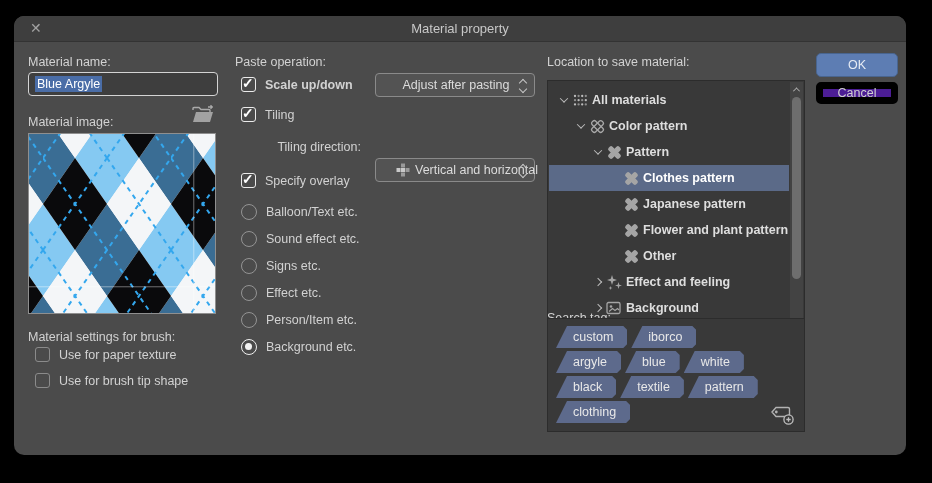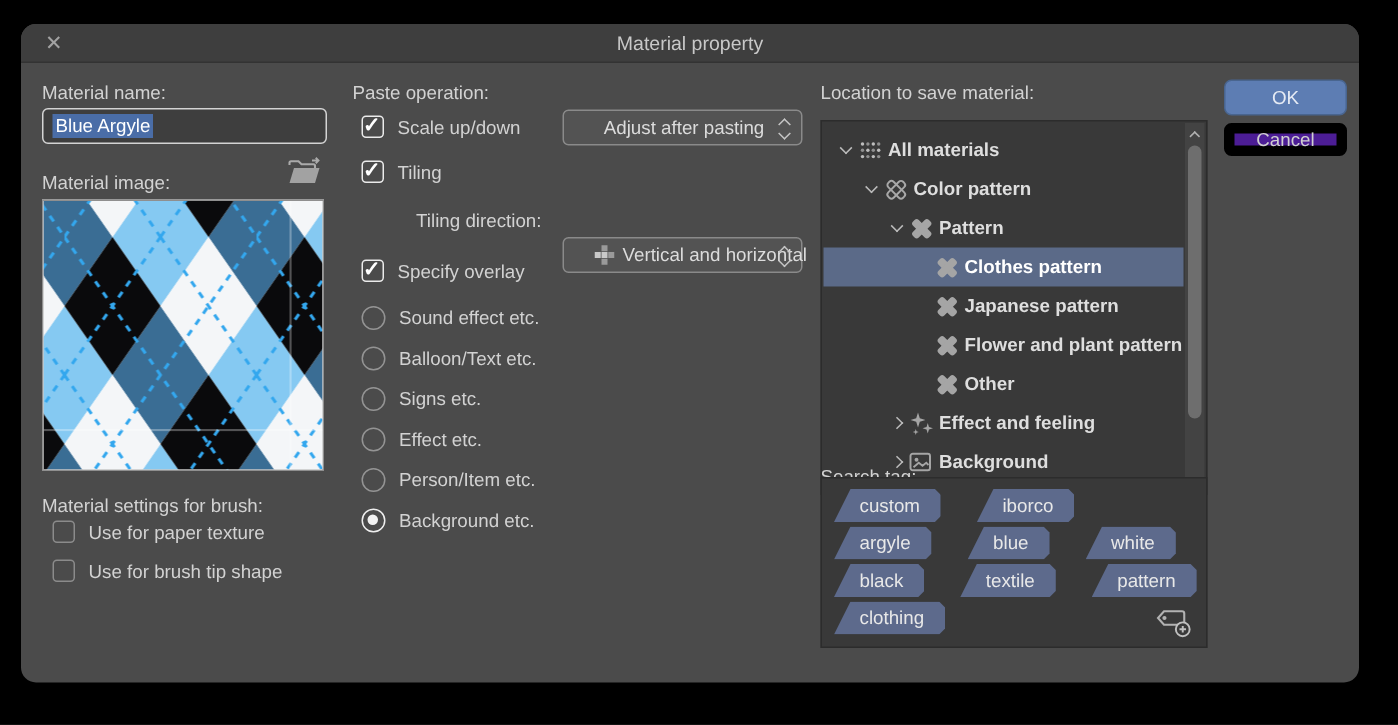--- a/index.html
+++ b/index.html
@@ -48,21 +48,21 @@
   .tchev.expanded { transform:rotate(45deg) translate(-1px,-1px); }
   .tchev.collapsed { transform:rotate(-45deg); }
   .tree-icon { width:18px; height:16px; flex:0 0 auto; display:flex; align-items:center; justify-content:center; margin-right:3px; }
   .vscroll { position:absolute; right:1px; top:1px; bottom:1px; width:13px; background:#434343; }
   .vscroll .btn { position:absolute; left:0; width:13px; height:14px; display:flex; align-items:center; justify-content:center; }
   .vscroll .thumb { position:absolute; left:2px; right:2px; top:15px; height:182px; background:#6e6e6e; border-radius:5px; }
   .schev { width:5px; height:5px; border-right:1.4px solid #b0b0b0; border-bottom:1.4px solid #b0b0b0; }
 
   
   .tag-rows { position:absolute; left:8px; top:7px; right:8px; display:flex; flex-direction:column; gap:3px; }
-  .tag-line { display:flex; gap:24px; }
+  .tag-line { display:flex; gap:4px; }
   .tag { background:#5d6a8c; color:#e8e8e8; height:22px; display:flex; align-items:center;
          padding:0 14px 1px 17px; font-size:12.5px;
          clip-path:polygon(11px 0, calc(100% - 4px) 0, 100% 4px, 100% calc(100% - 4px), calc(100% - 4px) 100%, 0 100%); }
 
   
   .btn-ok { position:absolute; left:802px; top:37px; width:82px; height:24px; background:#5d7db3;
             border:1px solid #49658f; border-radius:5px; color:#e6ebf4; display:flex; align-items:center; justify-content:center; }
   .btn-cancel { position:absolute; left:802px; top:66px; width:82px; height:22px; background:#4c1d95;
             border:7px solid #000000; border-radius:5px; color:#d0d0d0; display:flex; align-items:center; justify-content:center; }
 
@@ -122,21 +122,21 @@
     <span class="cb"></span>
     <span>Use for paper texture</span>
   </div>
   <div class="abs check-row" style="left:21px; top:357px;">
     <span class="cb"></span>
     <span>Use for brush tip shape</span>
   </div>
 
   <div class="abs lbl" style="left:221px; top:39px;">Paste operation:</div>
 
-  <div class="abs check-row" style="left:227px; top:61px;">
+  <div class="abs check-row" style="left:227px; top:61px;font-weight:bold;">
     <span class="cb on"></span>
     <span>Scale up/down</span>
   </div>
   <div class="abs dropdown" style="left:361px; top:57px;">
     <span>Adjust after pasting</span>
     <span class="spin">
         <span class="chev up"></span>
         <span class="chev dn"></span>
       </span>
   </div>
@@ -165,25 +165,25 @@
   </div>
 
   <div class="abs check-row" style="left:227px; top:157px;">
     <span class="cb on"></span>
     <span>Specify overlay</span>
   </div>
 
   <div class="abs" style="left:227px; top:182px;" id="radio-list">
       <div class="radio-row">
         <span class="radio"></span>
+        <span>Balloon/Text etc.</span>
+      </div>
+      <div class="radio-row">
+        <span class="radio"></span>
         <span>Sound effect etc.</span>
-      </div>
-      <div class="radio-row">
-        <span class="radio"></span>
-        <span>Balloon/Text etc.</span>
       </div>
       <div class="radio-row">
         <span class="radio"></span>
         <span>Signs etc.</span>
       </div>
       <div class="radio-row">
         <span class="radio"></span>
         <span>Effect etc.</span>
       </div>
       <div class="radio-row">

